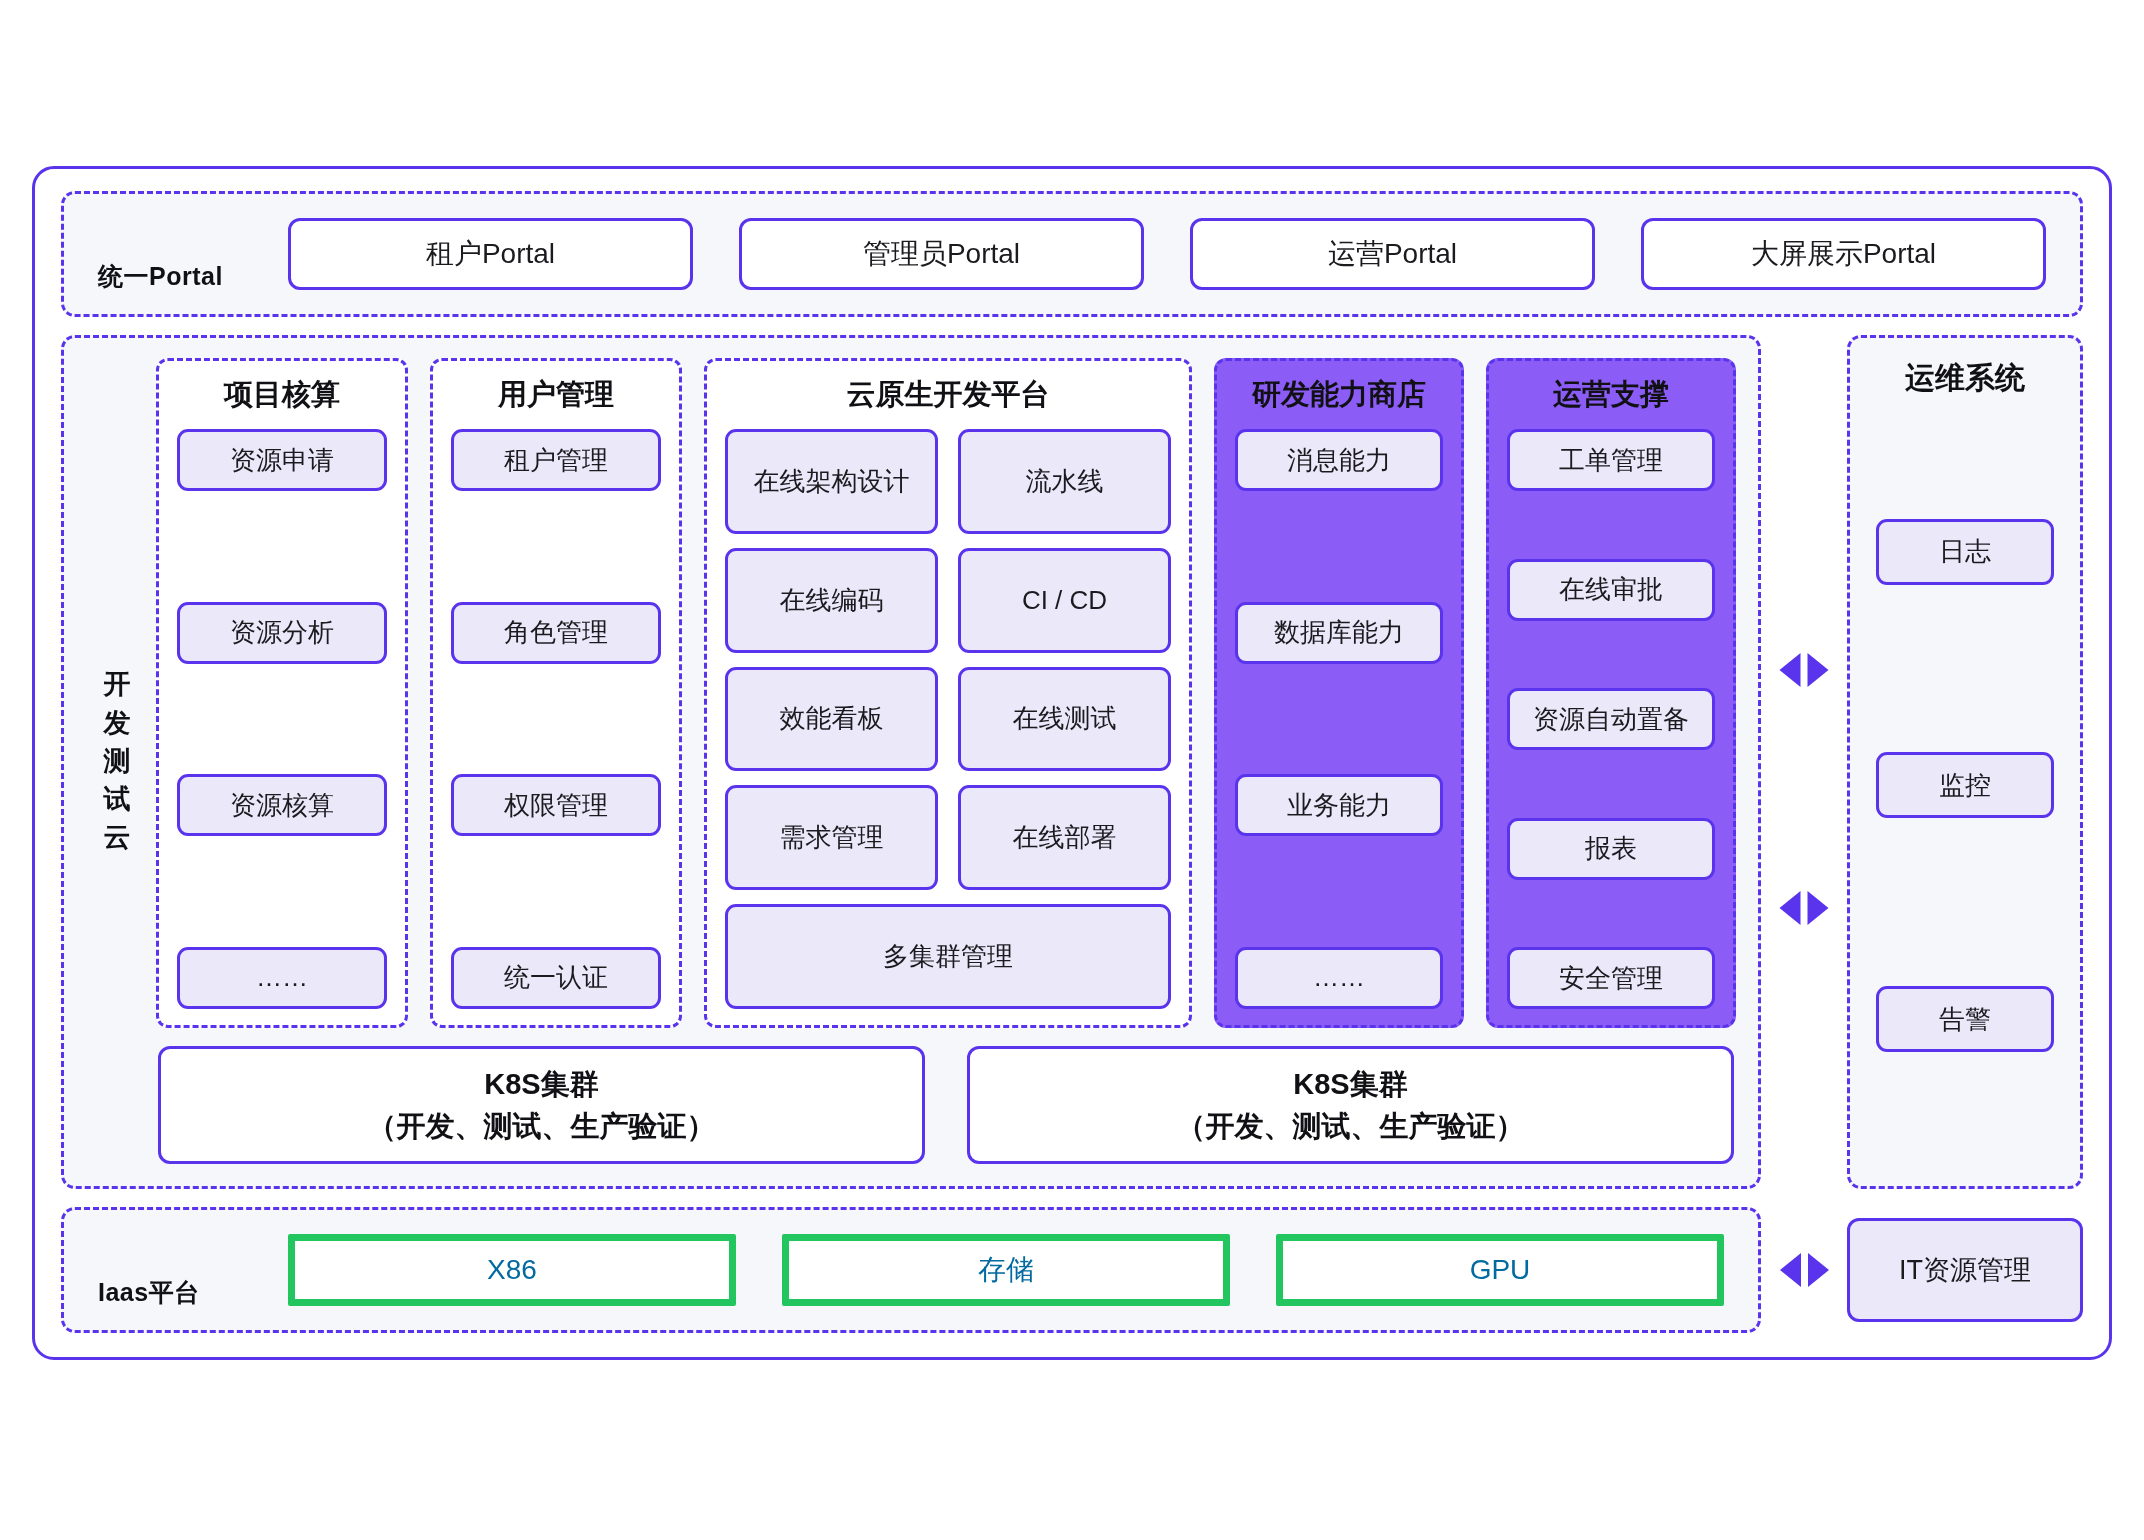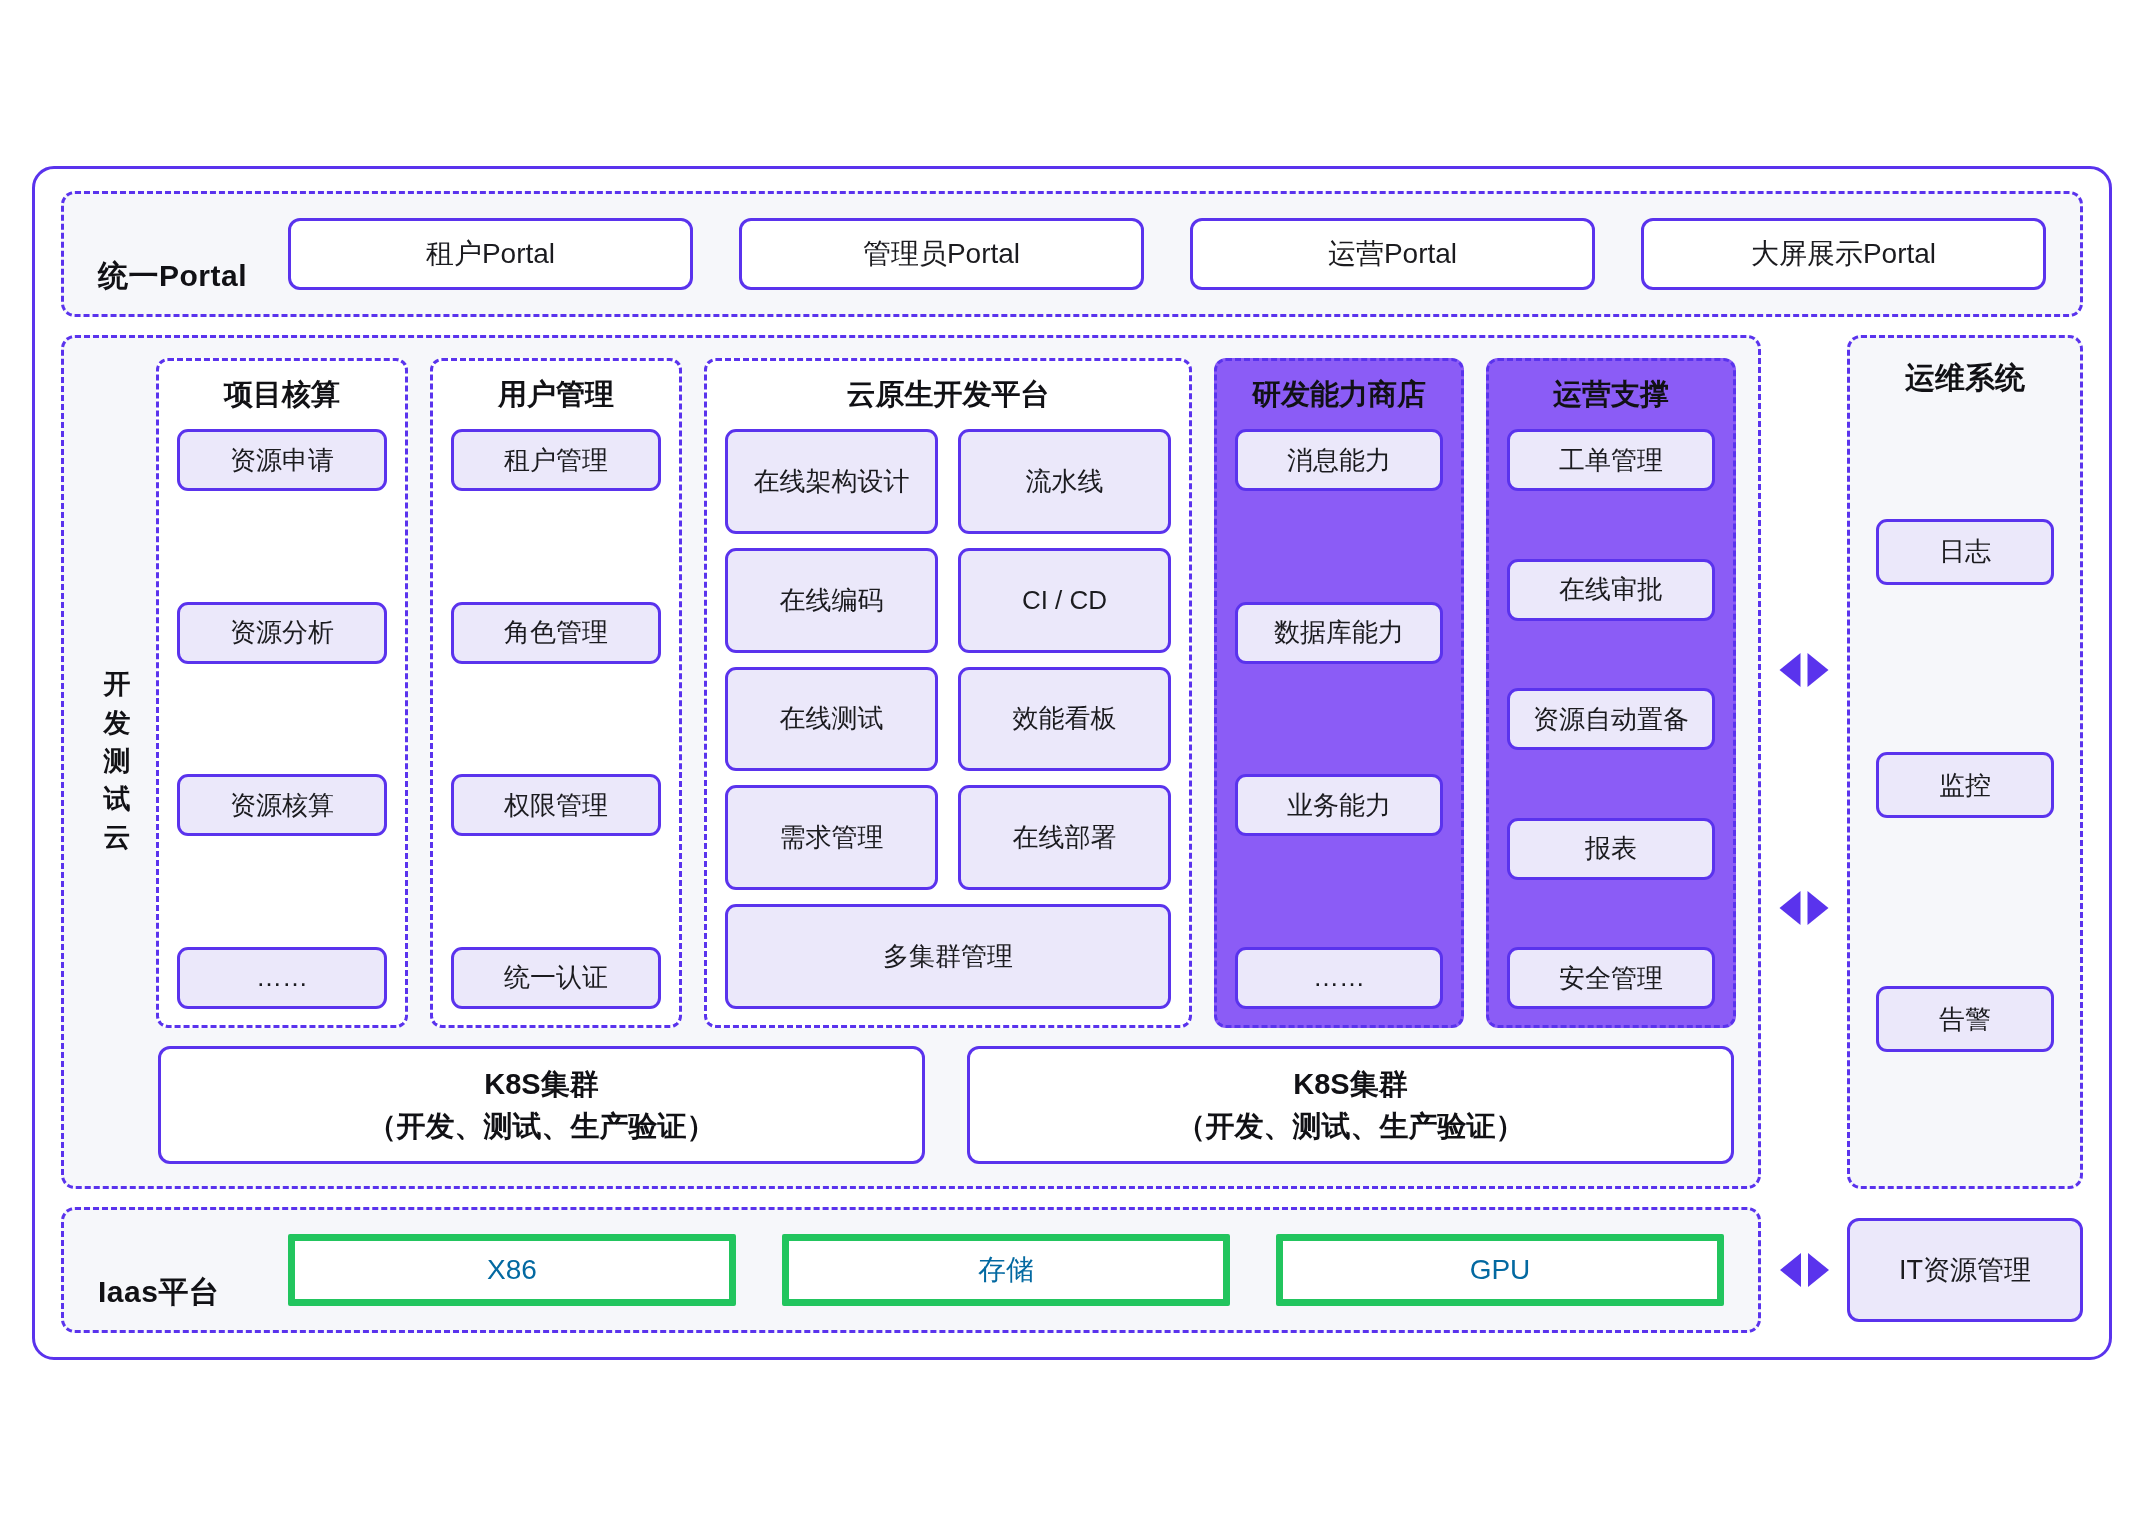--- a/index.html
+++ b/index.html
@@ -27,21 +27,21 @@
 
   
   .zone {
     border: 3px dashed #5a33ed;
     border-radius: 14px;
     background: #f6f7fa;
   }
 
   .zone-label {
     font-weight: bold;
-    font-size: 30px;
+    font-size: 25px;
     letter-spacing: .5px;
     white-space: nowrap;
     color: #111115;
     margin-top: 44px;
   }
 
   
   #portal-zone {
     height: 126px;
     display: flex;
@@ -343,22 +343,22 @@
             </div>
           </div>
 
           <div id="col-cloud" class="feat-col white">
             <div class="feat-title">云原生开发平台</div>
             <div class="feat-items grid2">
               <div class="chip">在线架构设计</div>
               <div class="chip">流水线</div>
               <div class="chip">在线编码</div>
               <div class="chip">CI / CD</div>
+              <div class="chip">效能看板</div>
               <div class="chip">在线测试</div>
-              <div class="chip">效能看板</div>
               <div class="chip">需求管理</div>
               <div class="chip">在线部署</div>
               <div class="chip span2">多集群管理</div>
             </div>
           </div>
 
           <div id="col-store" class="feat-col tint">
             <div class="feat-title">研发能力商店</div>
             <div class="feat-items">
               <div class="chip">消息能力</div>

